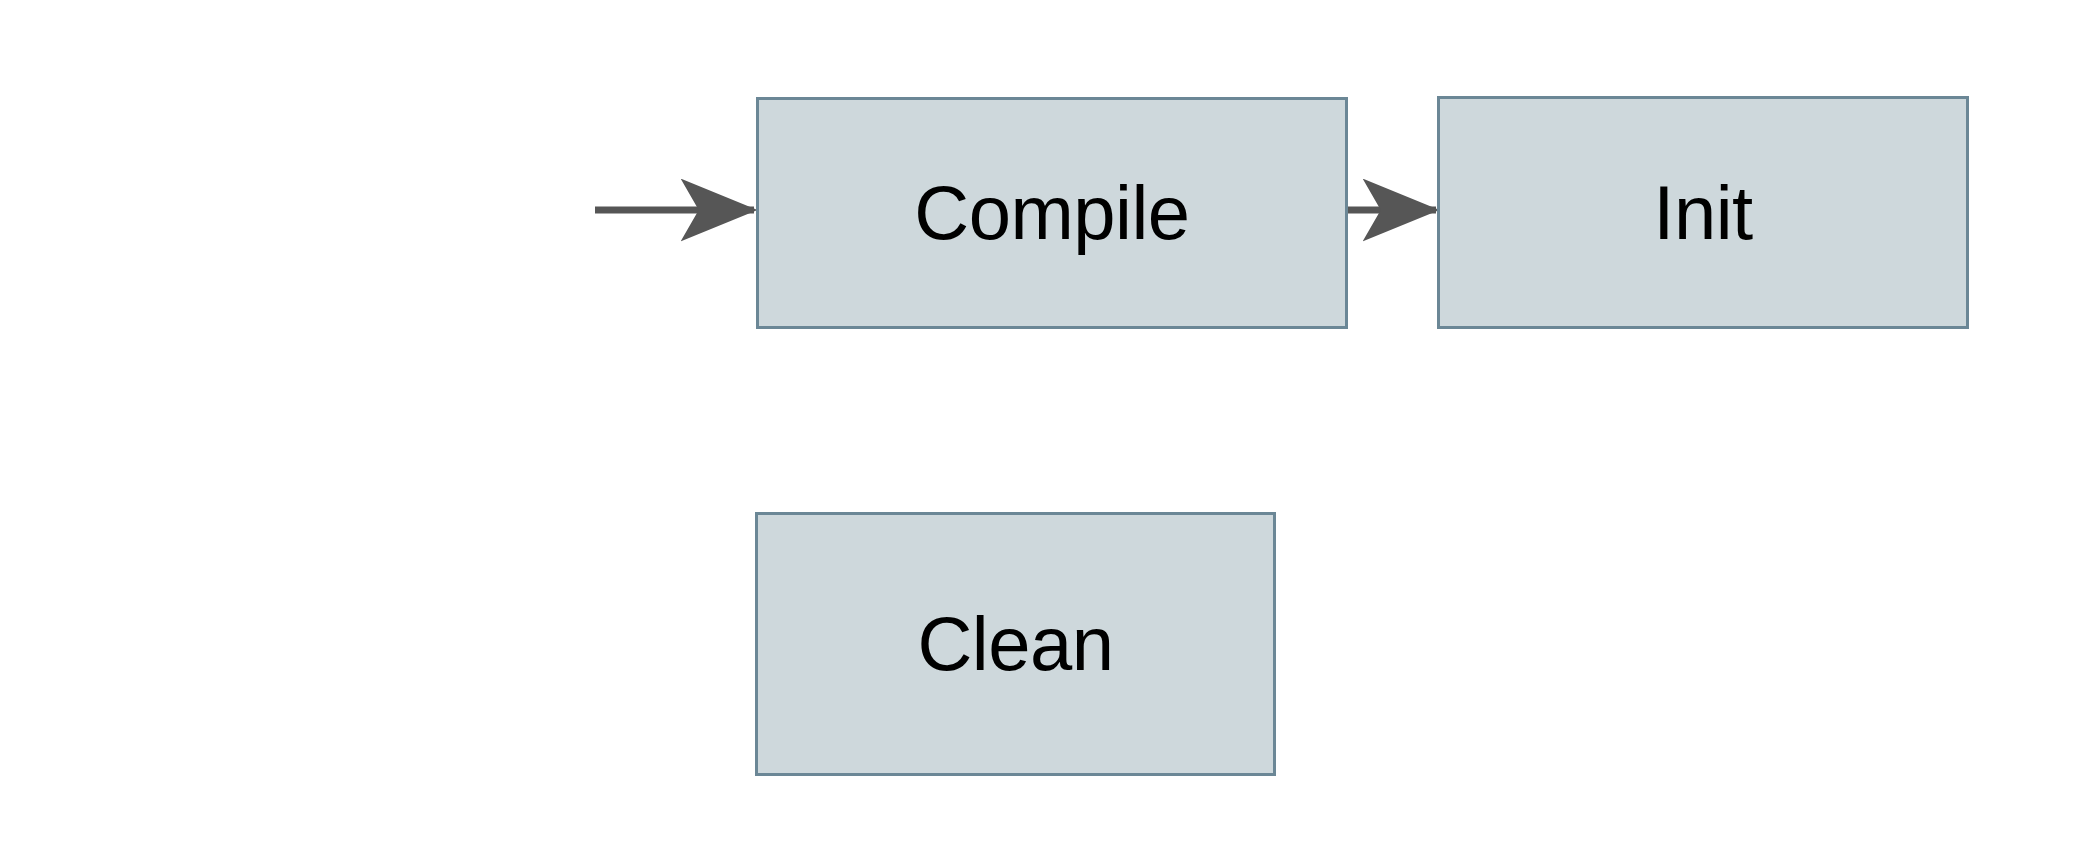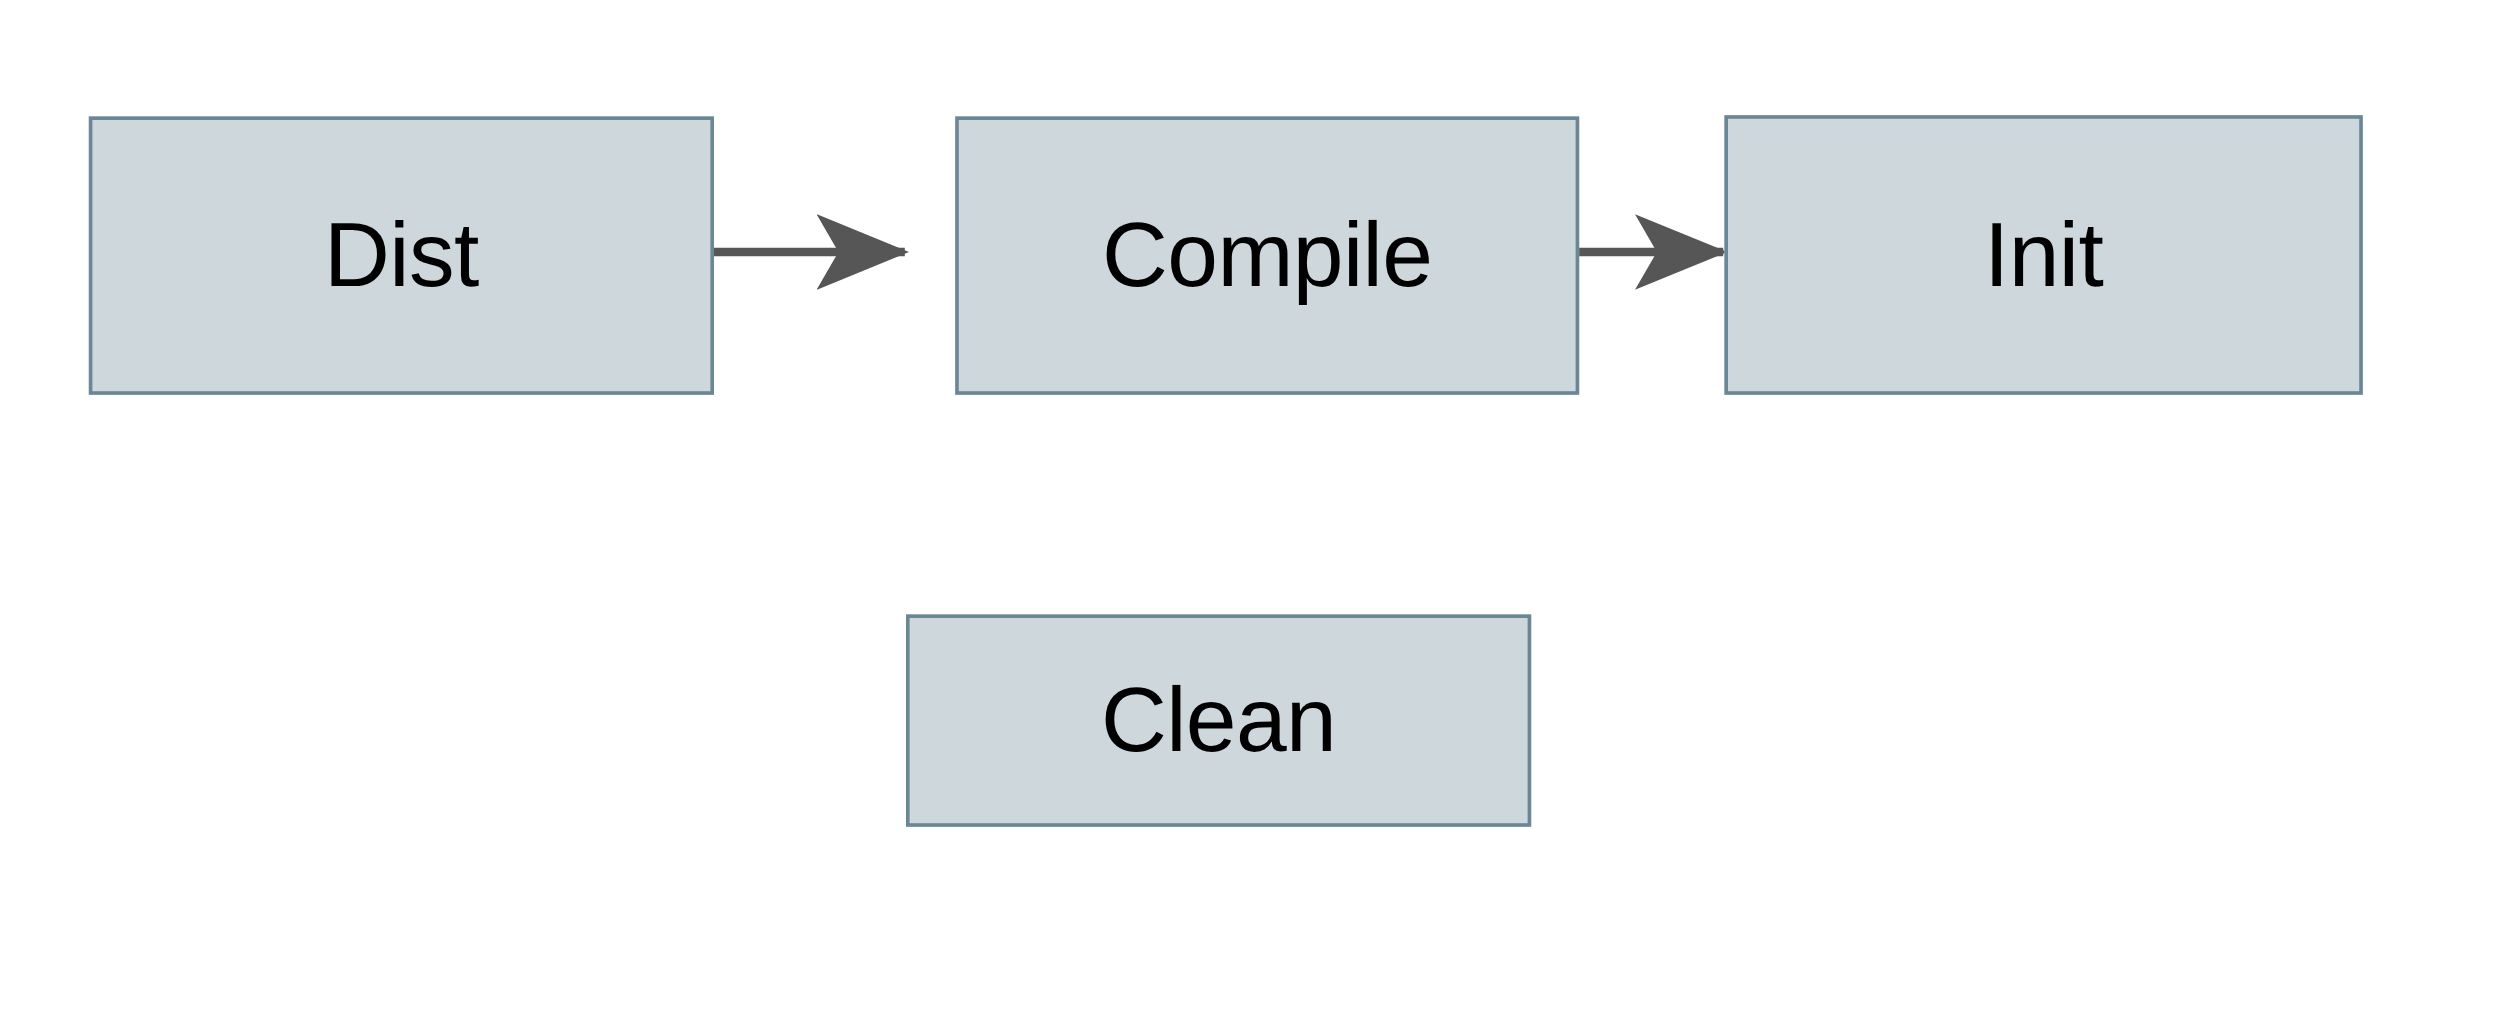--- a/index.html
+++ b/index.html
@@ -40,46 +40,43 @@
   .edge-layer {
     position: absolute;
     left: 0;
     top: 0;
     width: 2078px;
     height: 848px;
     pointer-events: none;
   }
   
   #node-dist    { left: 74px;   top: 97px;  width: 521px; height: 232px; }
-  #node-compile { left: 756px;  top: 97px;  width: 520px; height: 232px; margin-left: 40px; }
+  #node-compile { left: 756px;  top: 97px;  width: 592px; height: 232px; }
   #node-init    { left: 1437px; top: 96px;  width: 532px; height: 233px; }
-  #node-clean   { left: 755px;  top: 512px; width: 521px; height: 177px; }
+  #node-clean   { left: 755px;  top: 512px; width: 521px; height: 264px; }
 </style>
 </head>
 <body>
 
 <div id="canvas">
 
   <svg class="edge-layer" viewBox="0 0 2078 848" width="2078" height="848" aria-hidden="true">
     <defs>
       <marker id="arrowhead" markerWidth="11" markerHeight="9" refX="10.5" refY="4.5" orient="auto" markerUnits="strokeWidth">
         <path d="M 0 0 L 11 4.5 L 0 9 L 2.6 4.5 Z" fill="#565656"></path>
       </marker>
     </defs>
     <g>
       <line x1="595" y1="210" x2="754" y2="210" stroke="#565656" stroke-width="7" marker-end="url(#arrowhead)"></line>
     </g>
     <g>
       <line x1="1277" y1="210" x2="1436" y2="210" stroke="#565656" stroke-width="7" marker-end="url(#arrowhead)"></line>
     </g>
   </svg>
 
-  <div class="node" id="node-dist">
-    <span class="node-label">Dist</span>
-  </div>
 
   <div class="node" id="node-compile">
     <span class="node-label">Compile</span>
   </div>
 
   <div class="node" id="node-init">
     <span class="node-label">Init</span>
   </div>
 
   <div class="node" id="node-clean">

